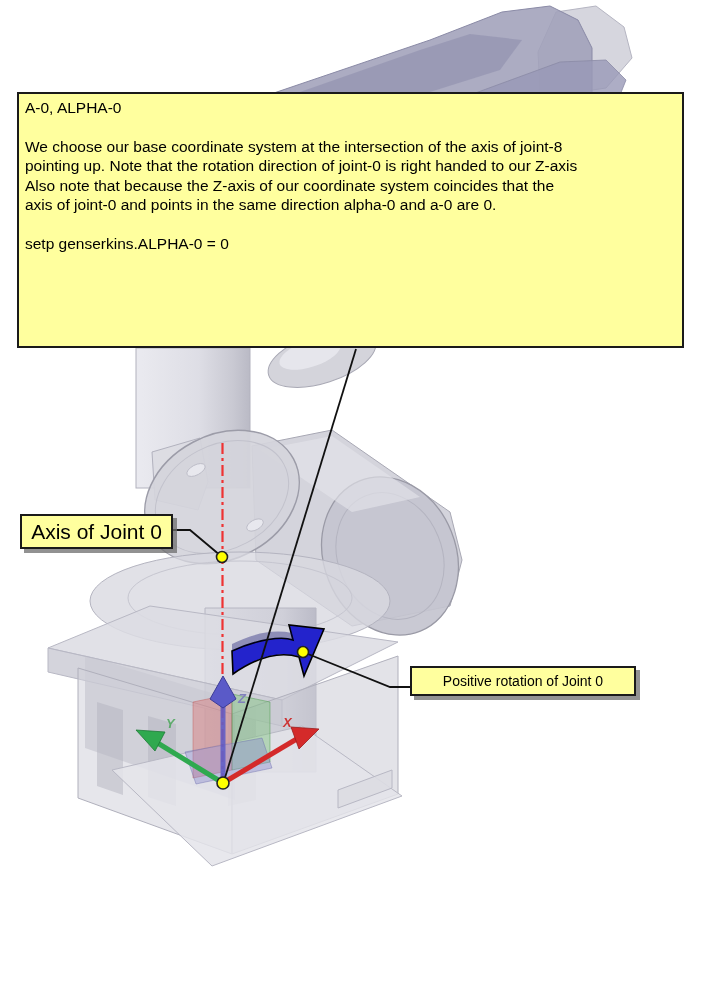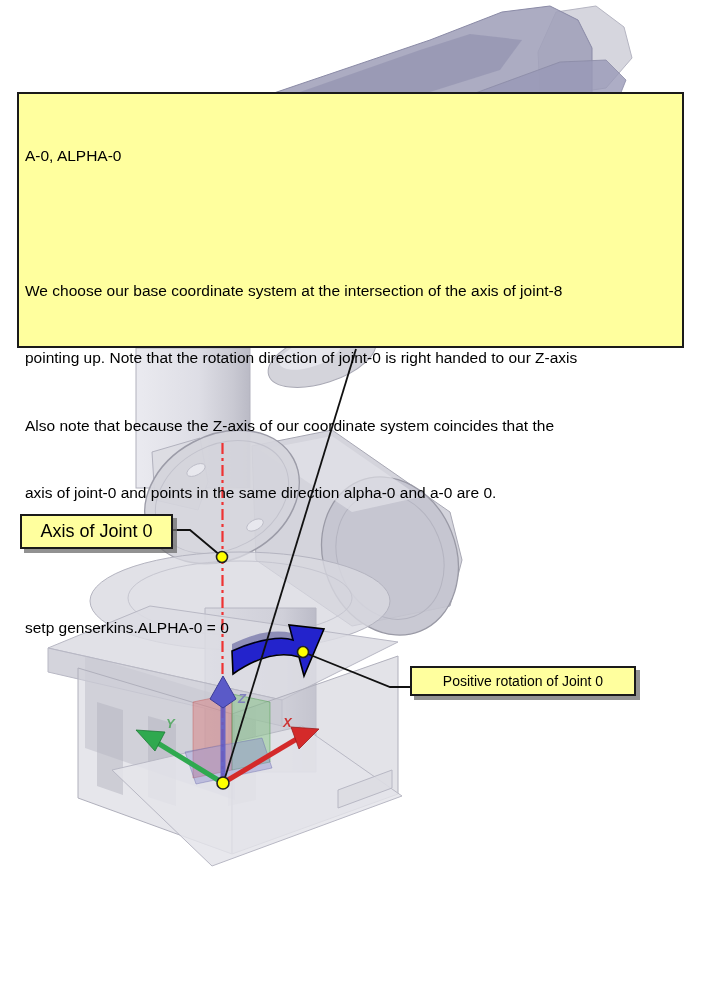--- a/index.html
+++ b/index.html
@@ -9,24 +9,24 @@
   }
   #scene{position:absolute;left:0;top:0;width:707px;height:1000px;z-index:1;}
   .callout{
     position:absolute;background:#ffff9e;border:2px solid #1a1a1a;
     box-sizing:border-box;color:#000;z-index:3;
   }
   #annotation-box{
     left:17px;top:92px;width:667px;height:256px;padding:4px 6px;
     font-size:15.5px;line-height:19.4px;
   }
-  .tline{height:19.4px;white-space:pre;overflow:visible;margin-top:48px;}
+  .tline{height:19.4px;white-space:pre;overflow:visible;}
   #axis-callout{
     left:20px;top:514px;width:153px;height:35px;
-    font-size:18px;line-height:31px;text-align:center;
+    font-size:21px;line-height:31px;text-align:center;
     box-shadow:4px 4px 0 rgba(110,110,110,0.75);
   }
   #rotation-callout{
     left:410px;top:666px;width:226px;height:30px;
     font-size:14px;line-height:26px;text-align:center;
     box-shadow:4px 4px 0 rgba(110,110,110,0.75);
   }
   .axis-letter{font-size:13px;font-weight:bold;font-style:italic;}
 </style>
 </head>

